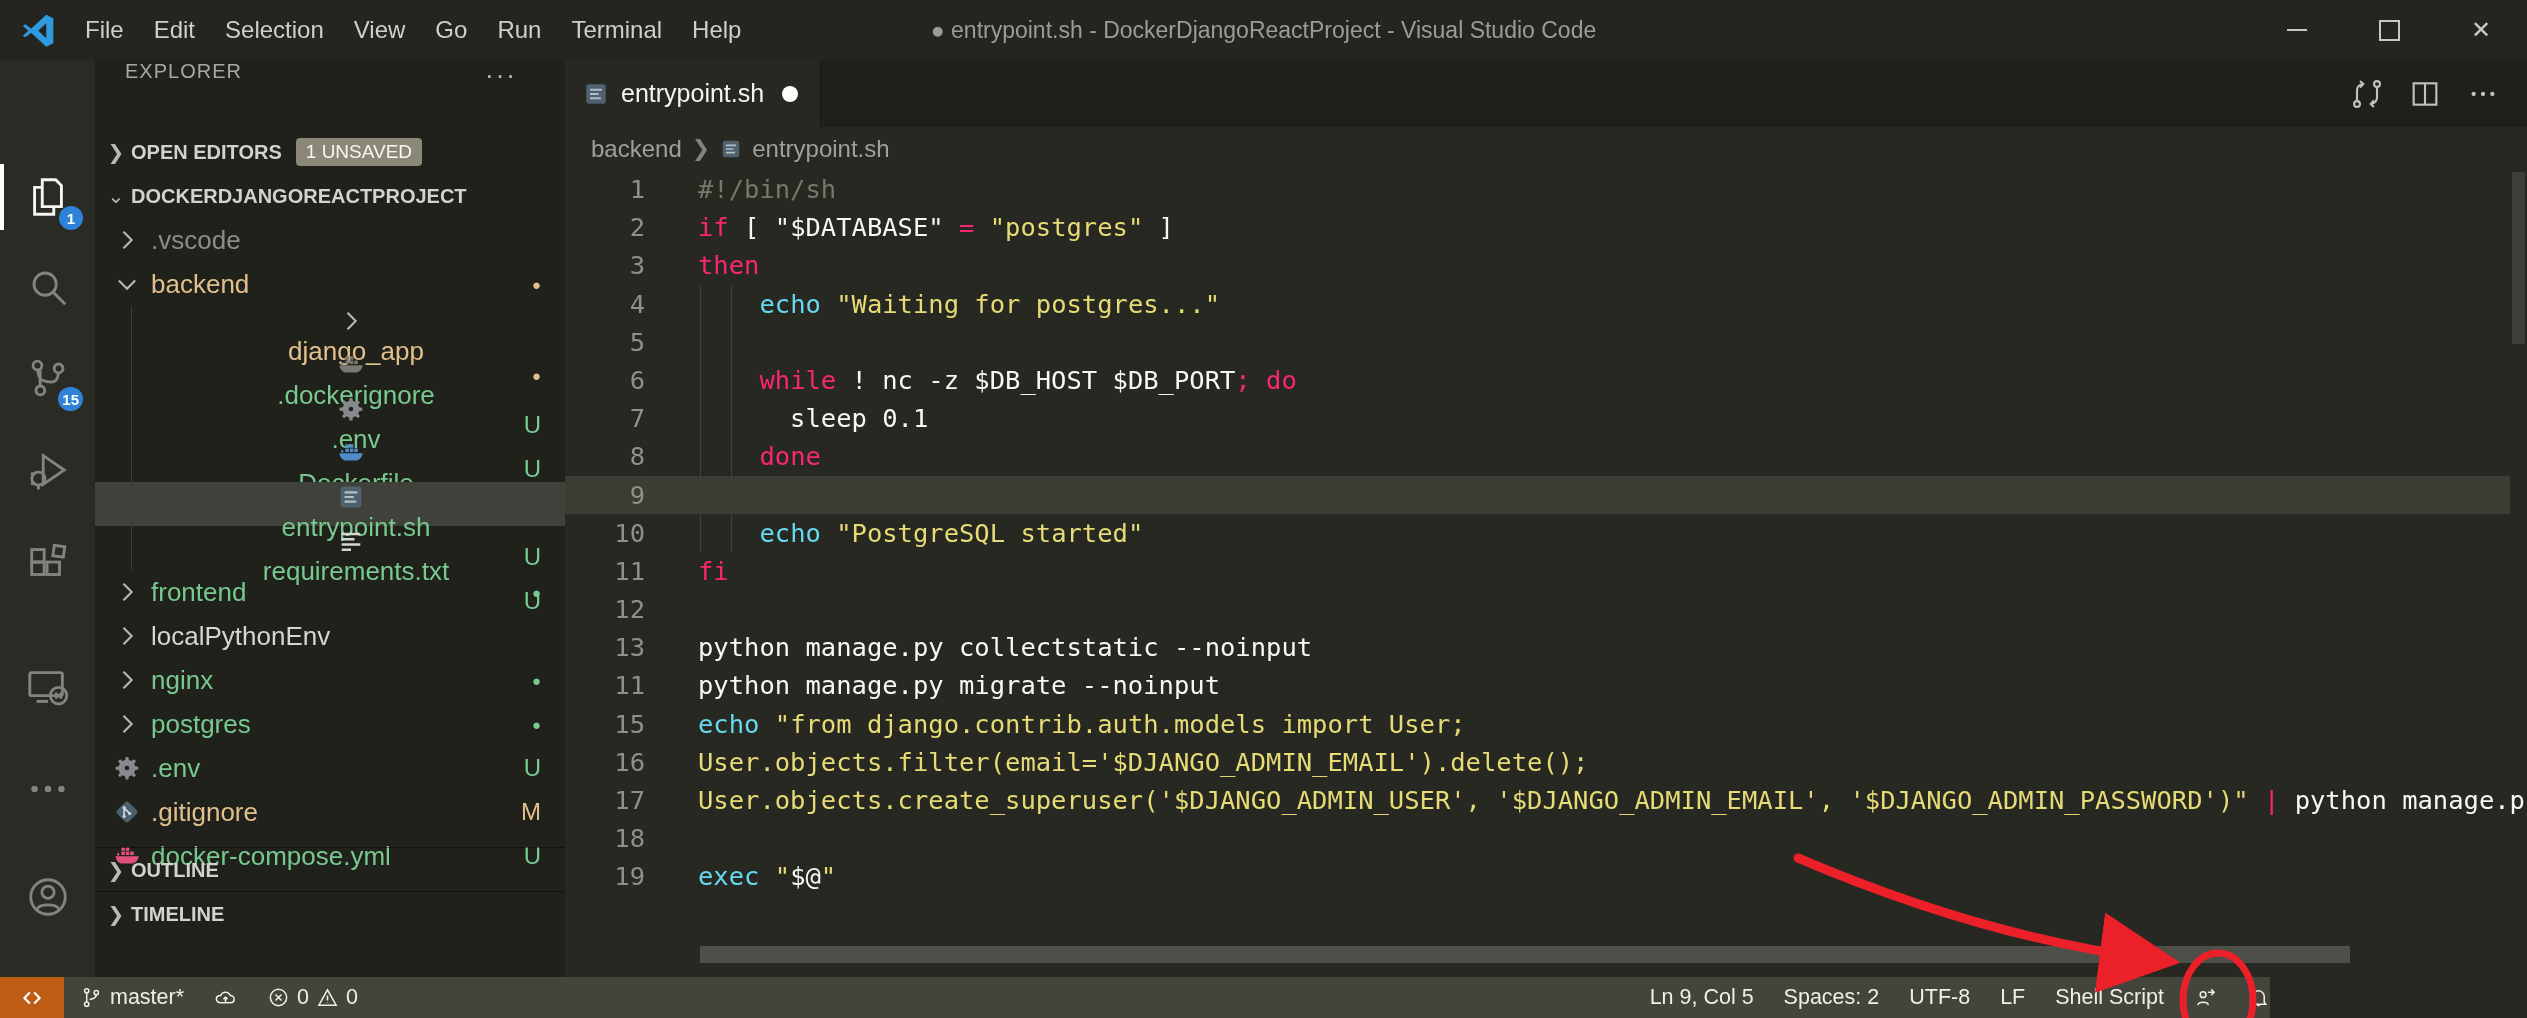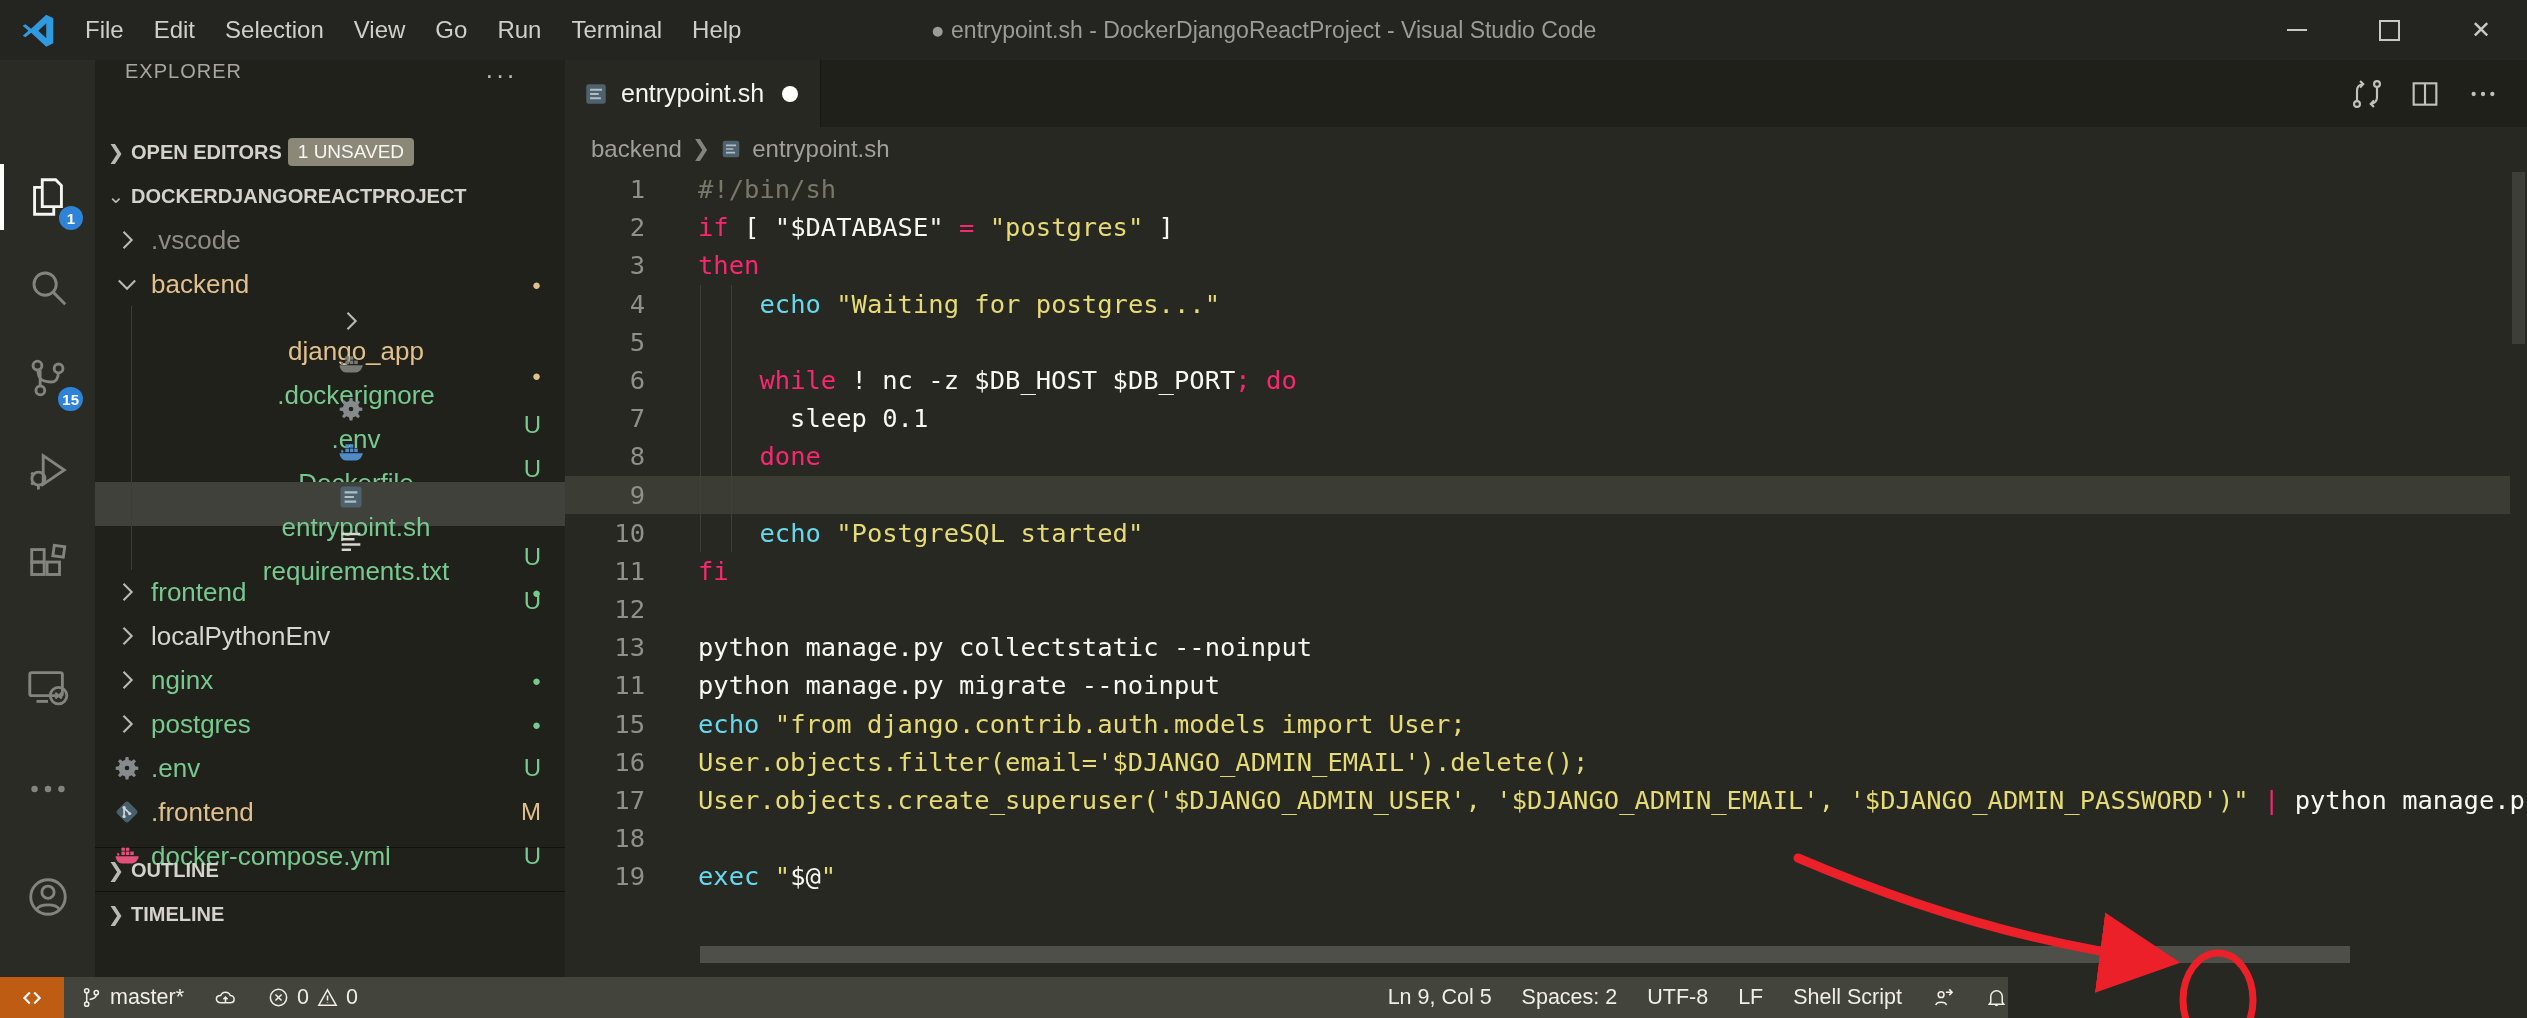--- a/index.html
+++ b/index.html
@@ -24,21 +24,21 @@
   .act.active svg{stroke:#f5f5f1;}
   .act.active::before{content:"";position:absolute;left:0;top:4px;bottom:4px;width:4px;background:#fefefb;}
   .abadge{position:absolute;right:12px;bottom:4px;min-width:24px;height:24px;border-radius:13px;background:#2e83d8;
           color:#fff;font-size:15px;font-weight:bold;display:flex;align-items:center;justify-content:center;padding:0 4px;box-sizing:border-box;}
   
   .sidebar{position:absolute;left:95px;top:60px;width:470px;height:917px;background:#20211b;z-index:3;}
   .sb-title{height:70px;display:flex;align-items:flex-start;padding-left:30px;color:#a8a8a1;font-size:20px;letter-spacing:1px;}
   .sb-more{margin-left:auto;margin-right:48px;color:#b9b9b3;font-size:26px;letter-spacing:2px;}
   .sectrow{height:44px;display:flex;align-items:center;color:#d3d3cc;font-weight:bold;font-size:20px;}
   .sectrow .chev{width:30px;text-align:center;color:#b9b9b3;font-weight:normal;font-size:20px;margin-left:6px;}
-  .unsaved-badge{margin-left:6px;background:#8c8878;color:#f7f7f2;font-size:19px;font-weight:normal;
+  .unsaved-badge{margin-left:14px;background:#8c8878;color:#f7f7f2;font-size:19px;font-weight:normal;
                  padding:3px 10px;border-radius:4px;}
   .tree{position:relative;}
   .tguide{position:absolute;left:36px;width:1px;background:#3c3d35;}
   .trow{height:44px;display:flex;align-items:center;position:relative;font-size:26px;}
   .trow.d1{padding-left:18px;} .trow.d2{padding-left:52px;flex-direction:column;}
   .trow.sel{background:#40413a;}
   .slot{width:38px;height:30px;display:flex;align-items:center;justify-content:flex-start;flex:0 0 auto;color:#b9b9b3;}
   .slot svg{width:28px;height:28px;}
   .tname{white-space:nowrap;}
   .tright{margin-left:auto;margin-right:24px;display:flex;align-items:center;gap:8px;}
@@ -64,21 +64,21 @@
             font-size:25.5px;line-height:38.2px;}
   .curline{position:absolute;left:0;top:305.6px;height:38.2px;right:17px;background:#3b3c33;}
   .iguide{position:absolute;width:1px;background:#3f4038;}
   .gutter{position:absolute;left:0;top:0;width:80px;text-align:right;color:#90908a;}
   .codecol{position:absolute;left:133px;top:0;right:0;white-space:pre;overflow:hidden;}
   .gl,.cl{height:38.2px;}
   .k-w{color:#f8f8f2;} .k-p{color:#f92672;} .k-y{color:#e6db74;} .k-c{color:#66d9ef;} .k-g{color:#797868;}
   .hscroll{position:absolute;left:135px;top:886px;width:1650px;height:17px;background:#4e4f48;}
   .vscroll{position:absolute;right:2px;top:112px;width:13px;height:172px;background:#3d3e37;}
   
-  .statusbar{position:absolute;left:0;bottom:0;width:2008px;height:41px;background:#43443c;color:#efefe8;
+  .statusbar{position:absolute;left:0;bottom:0;width:2270px;height:41px;background:#43443c;color:#efefe8;
              font-size:21.5px;display:flex;align-items:center;z-index:6;}
   .remoteblock{width:64px;height:41px;background:#bd5c12;display:flex;align-items:center;justify-content:center;flex:0 0 auto;}
   .remoteblock svg{width:26px;height:26px;stroke:#fff;stroke-width:2;fill:none;}
   .sitem{display:flex;align-items:center;gap:7px;white-space:nowrap;}
   .sleft{display:flex;align-items:center;gap:30px;padding-left:16px;}
   .sright{margin-left:auto;display:flex;align-items:center;gap:30px;}
   .sicon svg{width:23px;height:23px;stroke:#efefe8;stroke-width:1.6;fill:none;display:block;}
   
   .annotation{position:absolute;left:0;top:0;width:2527px;height:1018px;pointer-events:none;z-index:50;}
 </style>
@@ -362,21 +362,21 @@
       <div class="trow d1">
         <span class="slot">
           <svg viewBox="0 0 24 24">
             <rect x="5" y="5" width="14" height="14" rx="2.5" transform="rotate(45 12 12)" fill="#49606b"></rect>
             <path d="M9.5 8.5L14 13M9.5 8.5v7" stroke="#c8d4d9" stroke-width="1.5"></path>
             <circle cx="9.5" cy="8.2" r="1.4" fill="#c8d4d9"></circle>
             <circle cx="9.5" cy="15.8" r="1.4" fill="#c8d4d9"></circle>
             <circle cx="14.3" cy="13.3" r="1.4" fill="#c8d4d9"></circle>
           </svg>
         </span>
-        <span class="tname c-modified">.frontend</span>
+        <span class="tname c-modified">.gitignore</span>
         <span class="tright">
           <span class="tbadge c-modified">M</span>
         </span>
       </div>
       <div class="trow d1">
         <span class="slot">
           <svg viewBox="0 0 24 24" fill="#e0527a">
             <rect x="7.2" y="4.5" width="3" height="3"></rect>
             <rect x="11" y="4.5" width="3" height="3"></rect>
             <rect x="7.2" y="8.2" width="3" height="3"></rect>

